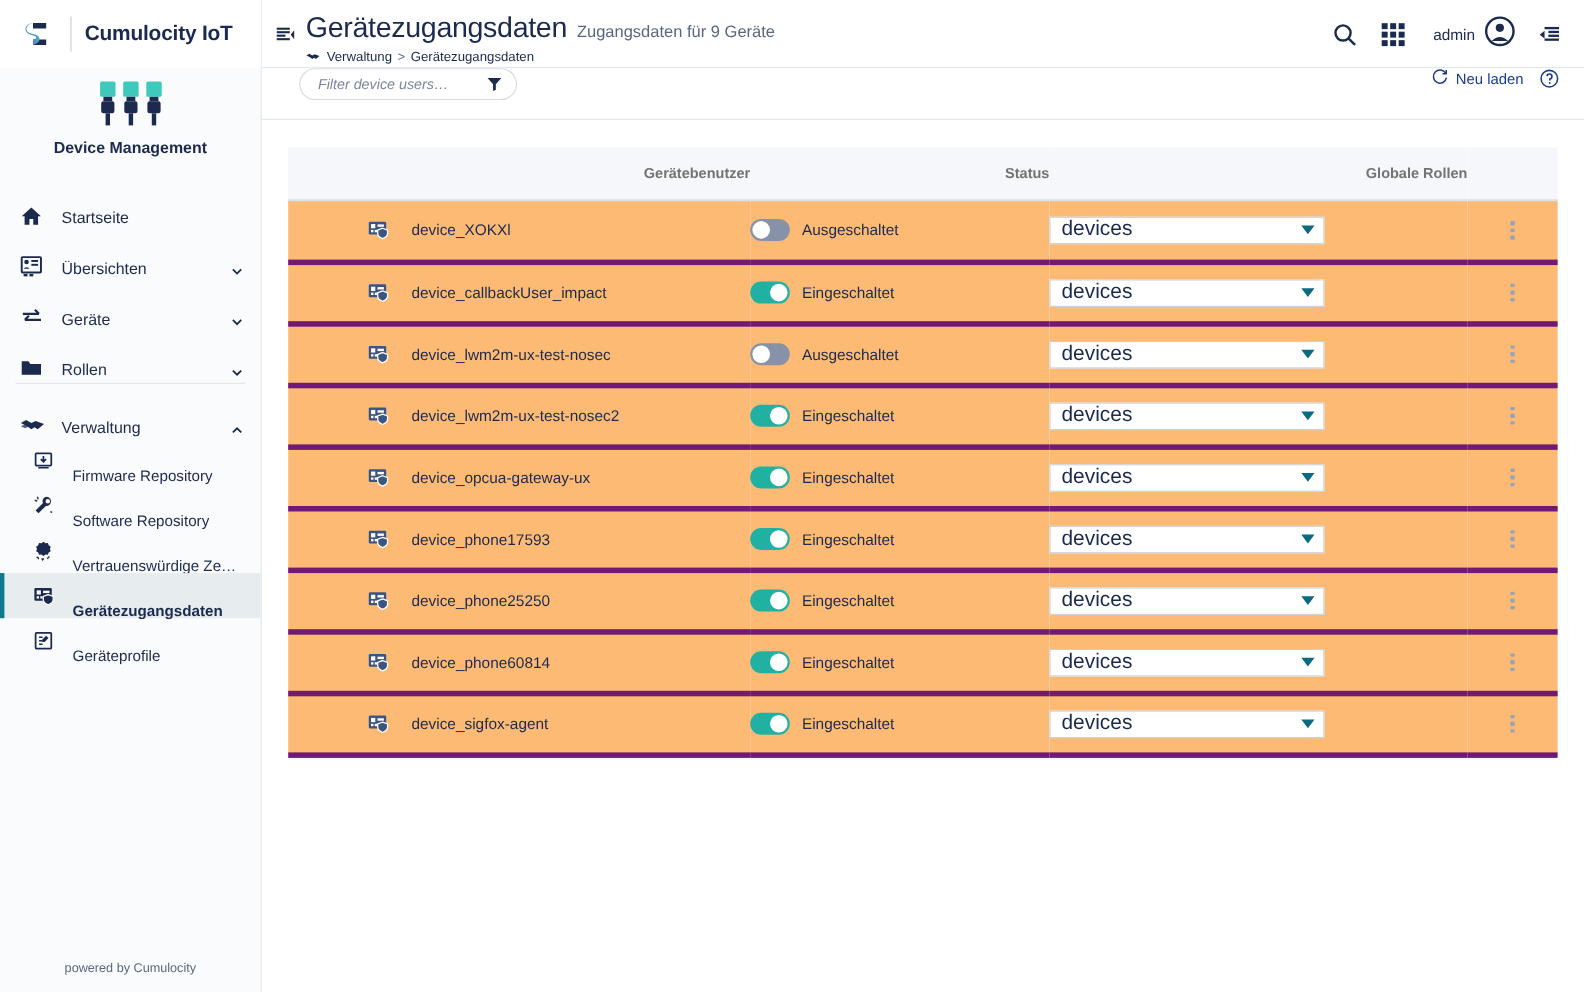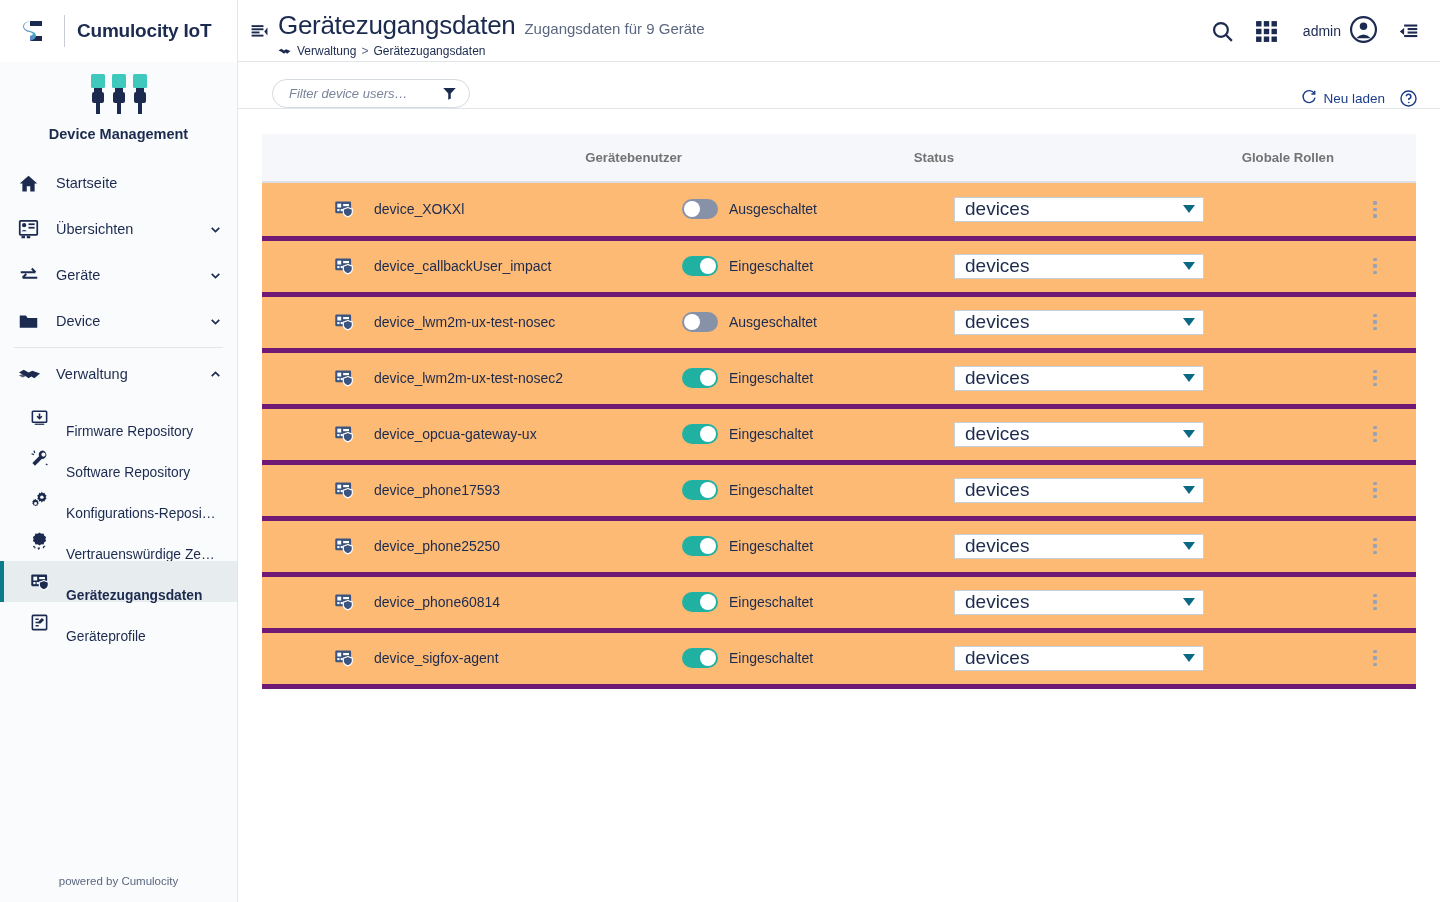--- a/index.html
+++ b/index.html
@@ -37,21 +37,21 @@
   .app-badge {
     padding: 10px 0 14px 0; text-align: center;
   }
   .app-badge .plugs { margin: 0 auto 6px auto; display: block; }
   .app-badge .app-title {
     font-size: 14.5px; font-weight: bold; color: #1b2a4e;
   }
 
   .navlist { padding-top: 4px; flex: 1 1 auto; overflow: hidden; }
   .nav-item {
-    display: flex; align-items: center; height: 46px;
+    display: flex; align-items: flex-end; height: 46px;
     padding-left: 18px; padding-right: 14px;
     cursor: pointer; position: relative;
   }
   .nav-icon {
     width: 26px; flex: 0 0 26px; display: flex; align-items: center; justify-content: flex-start;
     color: #1b2a4e;
   }
   .nav-label {
     flex: 1 1 auto; font-size: 14.5px; color: #1b2a4e; padding-left: 12px;
     white-space: nowrap; overflow: hidden; text-overflow: ellipsis;
@@ -116,21 +116,21 @@
     width: 44px; height: 44px; display: flex; align-items: center; justify-content: center;
     color: #1b2a4e; cursor: pointer;
   }
   .user-chip {
     display: flex; align-items: center; gap: 8px; cursor: pointer; padding: 0 8px 0 14px;
     color: #1b2a4e;
   }
   .user-name { font-size: 14px; color: #1b2a4e; }
 
   .actionbar {
-    height: 47px; flex: 0 0 47px; display: flex; align-items: flex-end;
+    height: 47px; flex: 0 0 47px; display: flex; align-items: flex-start;
     padding: 0 22px 0 34px; border-bottom: 1px solid #e2e5ea; background: #ffffff;
   }
   .filter-box {
     width: 198px; height: 29px; border: 1px solid #d5d9e0; border-radius: 16px;
     display: flex; align-items: center; padding: 0 12px 0 14px; background: #fff;
     cursor: text;
   }
   .filter-input {
     flex: 1 1 auto; border: none; outline: none; background: transparent;
     font-family: "Liberation Sans", sans-serif; font-size: 13px; font-style: italic;
@@ -292,21 +292,21 @@
             </svg>
         </span>
       </div>
 
       <div class="nav-item">
         <span class="nav-icon">
           <svg width="21" height="21" viewBox="0 0 24 24" fill="#1b2a4e">
               <path d="M2 5 h7 l2 3 h11 v11 H2 Z"></path>
             </svg>
         </span>
-        <span class="nav-label">Device</span>
+        <span class="nav-label">Rollen</span>
         <span class="nav-caret">
           <svg width="13" height="13" viewBox="0 0 24 24" fill="none" stroke="#1b2a4e" stroke-width="3">
               <path d="M5 9 l7 7 l7 -7"></path>
             </svg>
         </span>
       </div>
 
 
       <div class="nav-sep"></div>
 
@@ -339,31 +339,20 @@
       <div class="subnav-item">
         <span class="subnav-icon">
           <svg width="19" height="19" viewBox="0 0 24 24" fill="#1b2a4e">
             <path d="M16 2 a5 5 0 0 0 -4.5 7.2 L3 17.7 L6.3 21 l8.5 -8.5 A5 5 0 1 0 16 2 Z M17 4.5 a2.6 2.6 0 1 1 0 5.2 a2.6 2.6 0 0 1 0 -5.2 Z"></path>
             <path d="M2 6 l3 1 M5 2 l1 3 M20 19 l2 1" stroke="#1b2a4e" stroke-width="1.6"></path>
           </svg>
         </span>
         <span class="subnav-label">Software Repository</span>
       </div>
 
-      <div class="subnav-item">
-        <span class="subnav-icon">
-          <svg width="19" height="19" viewBox="0 0 24 24" fill="#1b2a4e">
-            <path d="M15 2 l1.2 2 l2.2 -.4 l.6 2.2 l1.9 1.2 l-1.1 2 l1.1 2 l-1.9 1.2 l-.6 2.2 l-2.2 -.4 L15 16 l-1.2 -2 l-2.2 .4 l-.6 -2.2 L9.1 11 l1.1 -2 l-1.1 -2 l1.9 -1.2 l.6 -2.2 l2.2 .4 Z"></path>
-            <circle cx="15" cy="9" r="2.2" fill="#fafbfc"></circle>
-            <path d="M7 12 l1 1.6 l1.8 -.3 l.4 1.8 l1.5 1 l-.9 1.6 l.9 1.6 l-1.5 1 l-.4 1.8 l-1.8 -.3 L7 23 l-1 -1.6 l-1.8 .3 l-.4 -1.8 l-1.5 -1 l.9 -1.6 l-.9 -1.6 l1.5 -1 l.4 -1.8 l1.8 .3 Z" transform="scale(0.86) translate(1,1)"></path>
-            <circle cx="7" cy="17" r="1.8" fill="#fafbfc"></circle>
-          </svg>
-        </span>
-        <span class="subnav-label">Konfigurations-Reposi…</span>
-      </div>
 
       <div class="subnav-item">
         <span class="subnav-icon">
           <svg width="19" height="19" viewBox="0 0 24 24" fill="#1b2a4e">
             <path d="M12 2 l2.3 1.6 l2.8 -.3 l.9 2.7 l2.4 1.5 l-1 2.6 l1 2.6 l-2.4 1.5 l-.9 2.7 l-2.8 -.3 L12 18.2 l-2.3 -1.6 l-2.8 .3 l-.9 -2.7 l-2.4 -1.5 l1 -2.6 l-1 -2.6 l2.4 -1.5 l.9 -2.7 l2.8 .3 Z"></path>
             <path d="M4 19.5 l1.8 .6 l.6 1.9 M19 19 l-1.6 .8 l-.7 2 M10 21 l1 1.6 l1.3 -1.5" stroke="#1b2a4e" stroke-width="1.5" fill="none"></path>
           </svg>
         </span>
         <span class="subnav-label">Vertrauenswürdige Ze…</span>
       </div>

